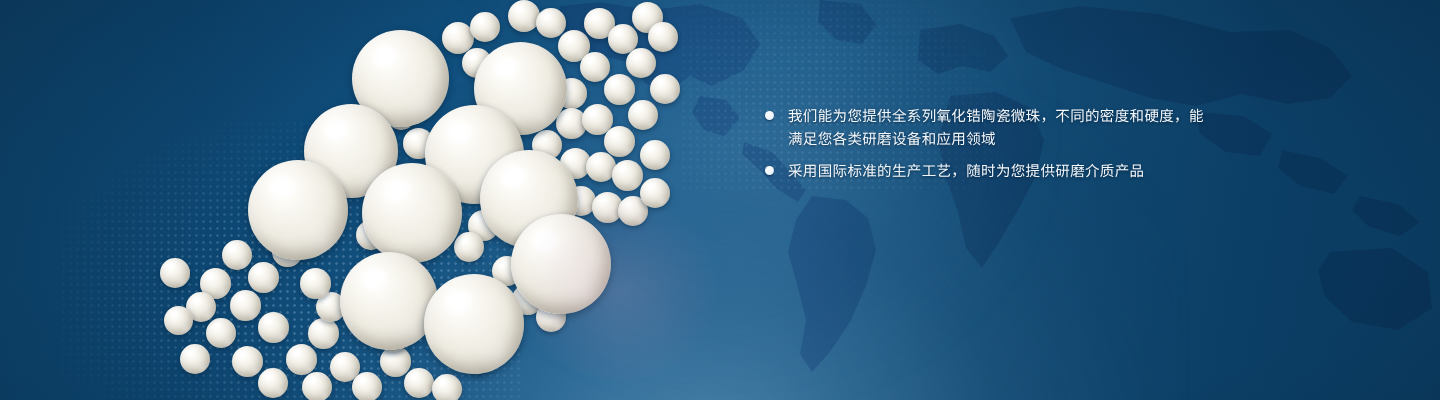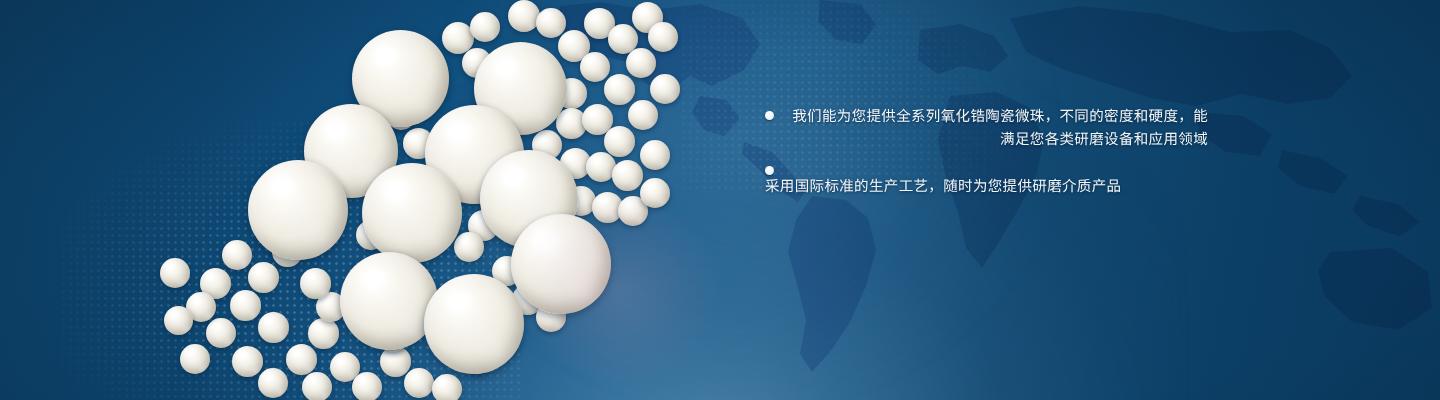--- a/index.html
+++ b/index.html
@@ -184,28 +184,28 @@
   #headline {
     font-size:30px;
     font-weight:700;
     letter-spacing:1.5px;
     color:#fdfeff;
     line-height:1.2;
     text-shadow:0 2px 5px rgba(2,24,45,0.65), 0 0 16px rgba(180,215,240,0.25);
     margin-bottom:22px;
   }
 
-  #bullet-list { list-style:none;text-align:right; }
+  #bullet-list { list-style:none; }
 
   .bullet-item {
     display:flex;
     align-items:flex-start;
     margin-bottom:9px;
   }
-  .bullet-item:last-child { margin-bottom:0;flex-direction:column; }
+  .bullet-item:last-child { margin-bottom:0; }
 
   .bullet-dot {
     flex:0 0 auto;
     width:9px; height:9px;
     border-radius:50%;
     background:radial-gradient(circle at 36% 32%, #ffffff 0%, #f2f7fb 45%, #d7e5ef 100%);
     box-shadow:0 1px 2px rgba(2,24,45,0.55);
     margin-top:6px;
     margin-right:14px;
   }

